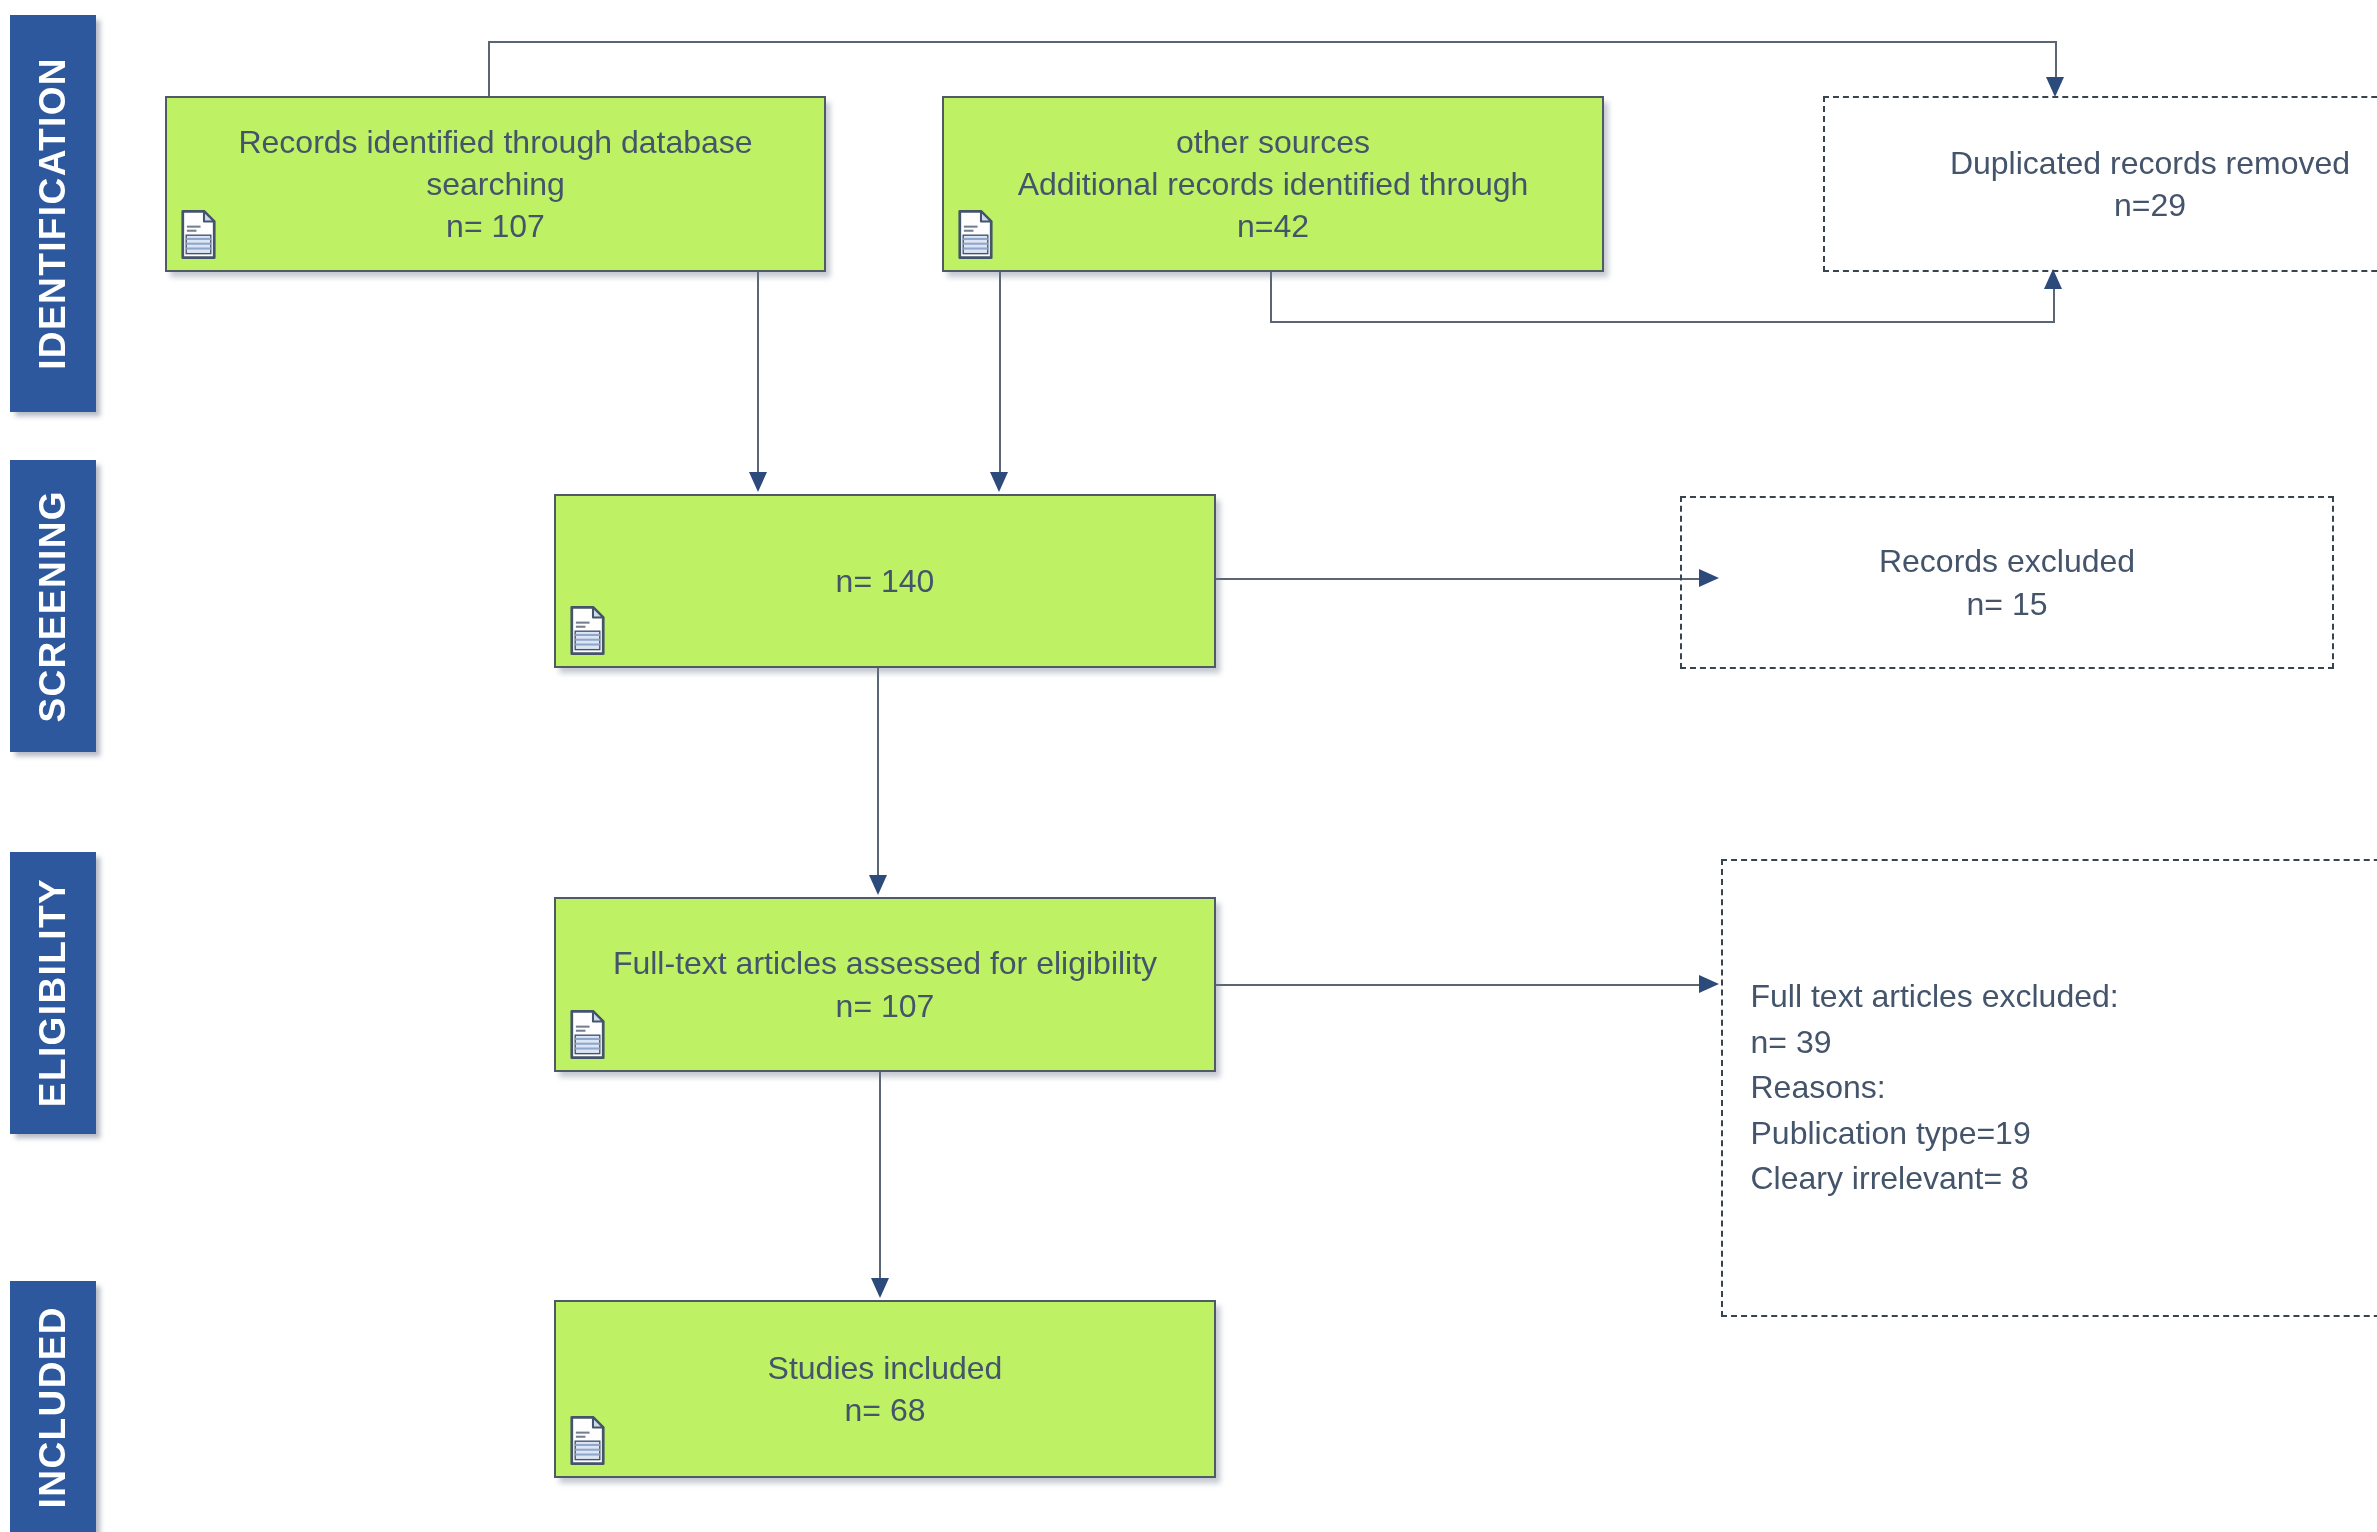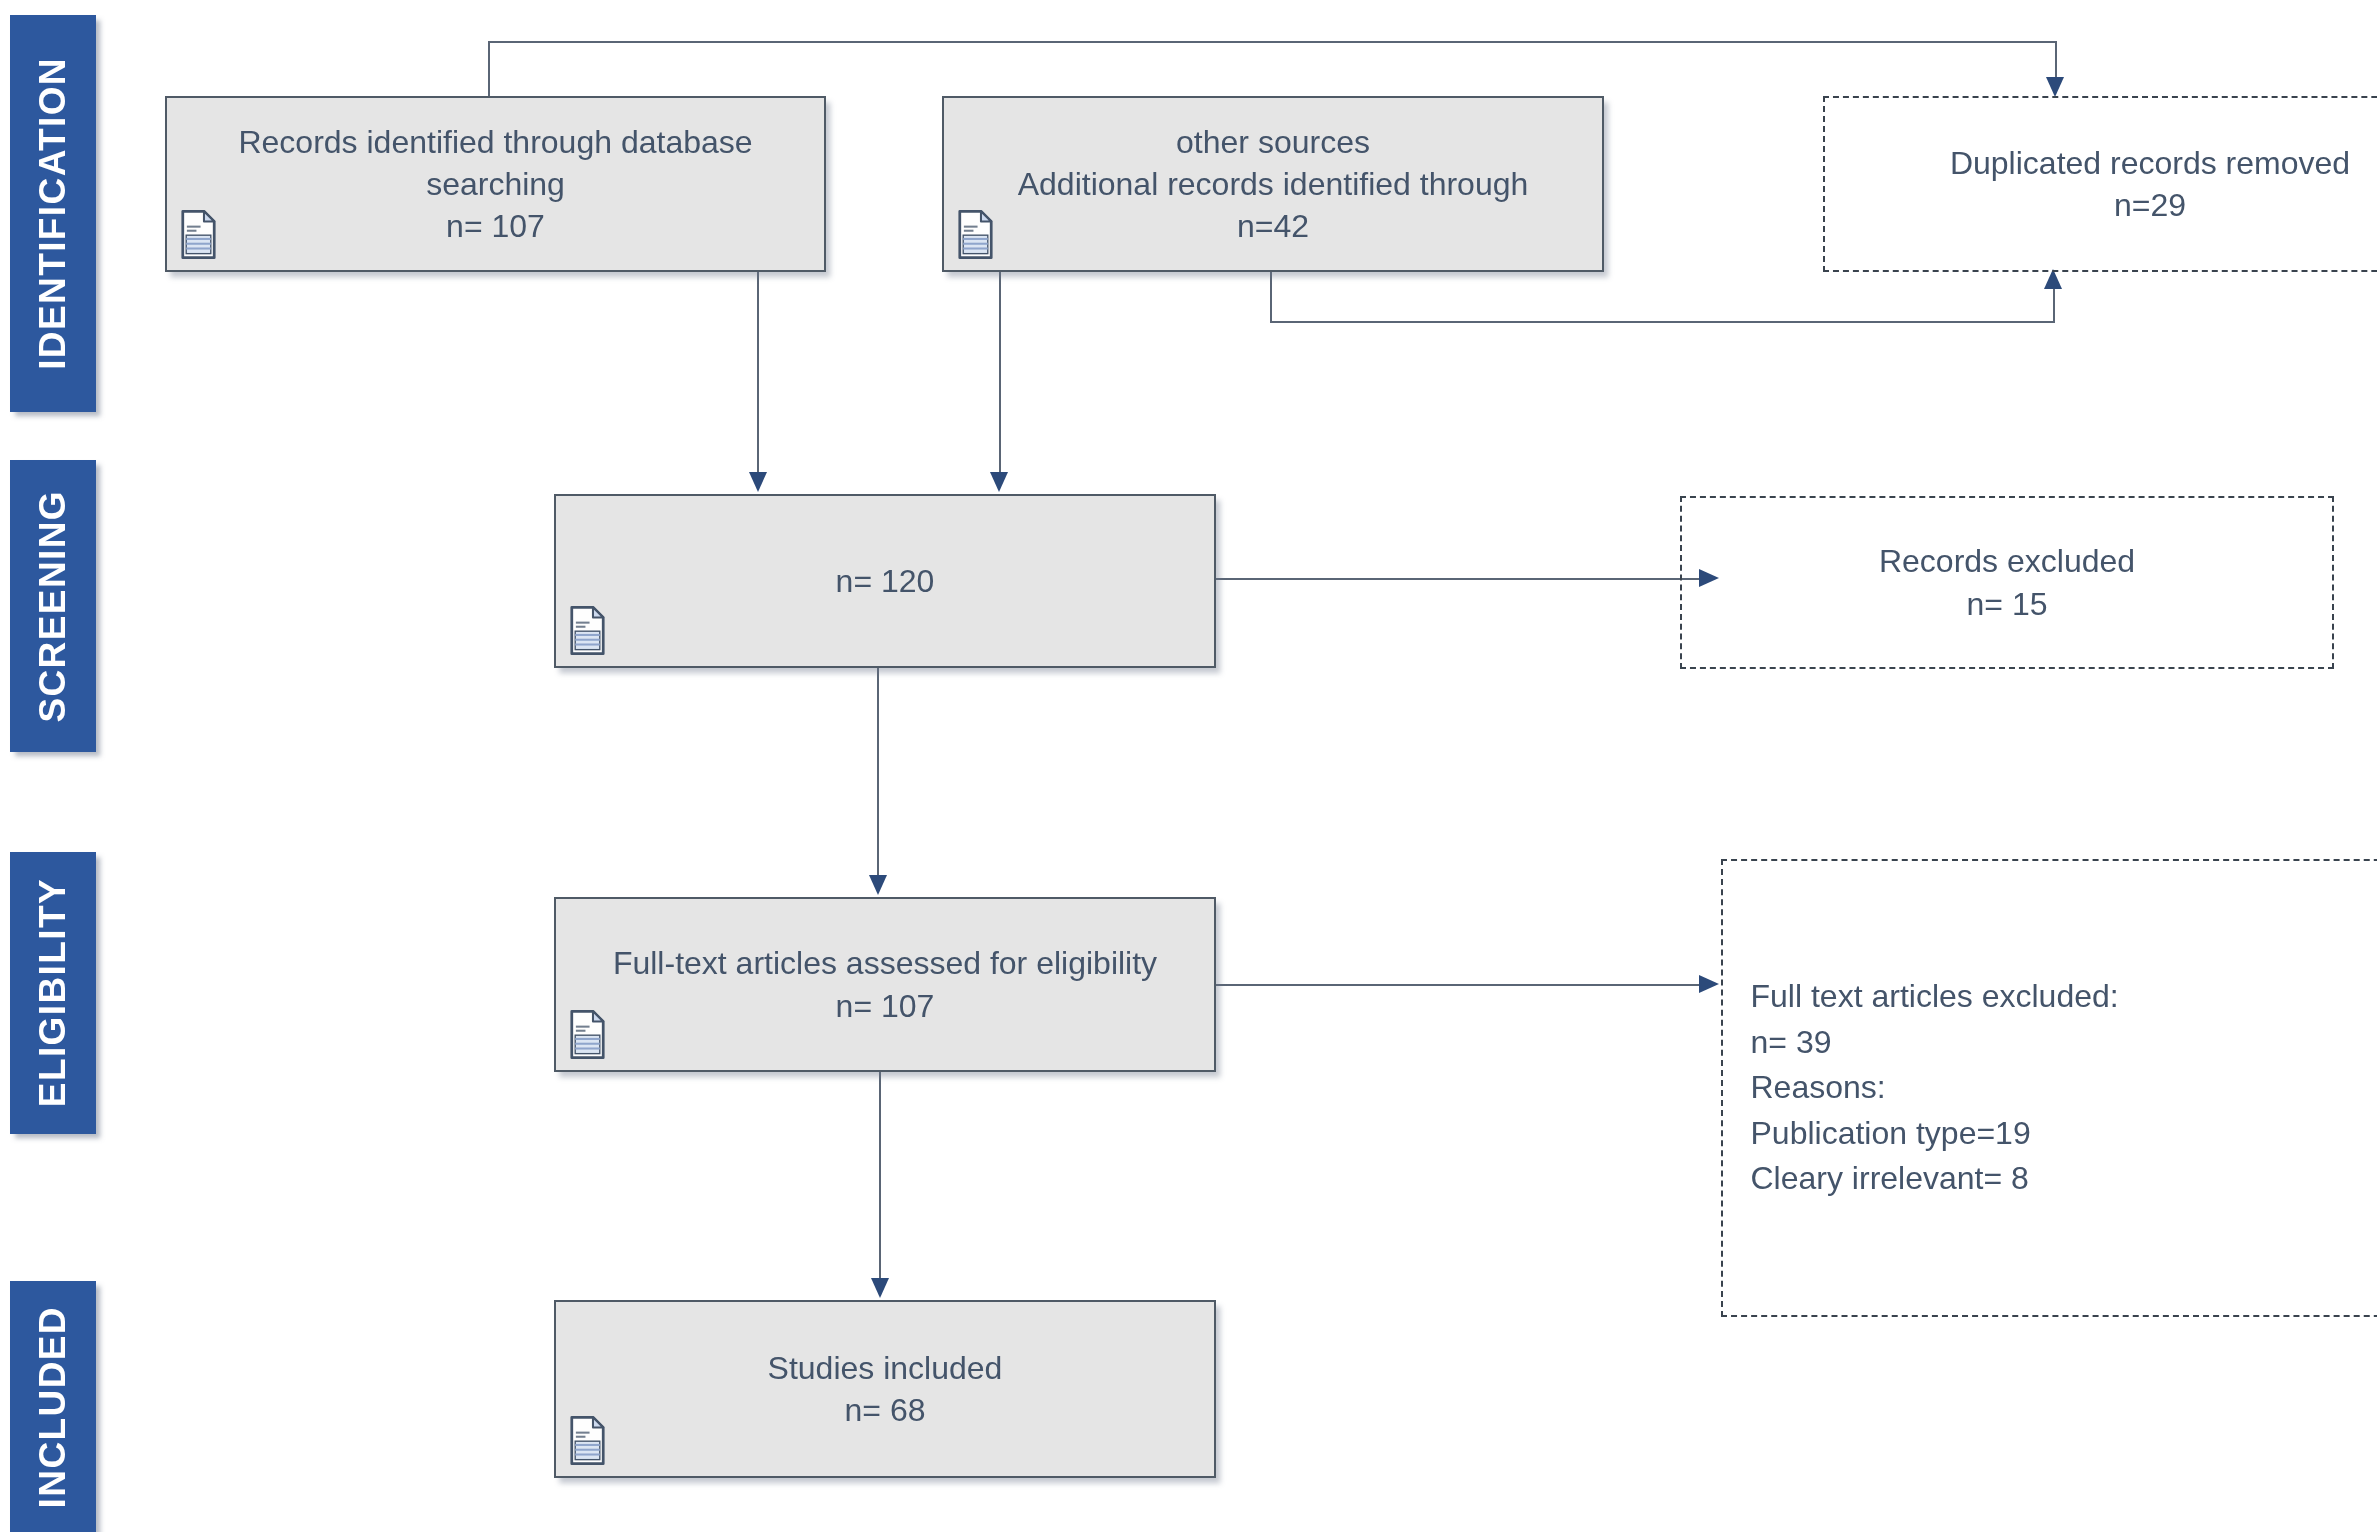--- a/index.html
+++ b/index.html
@@ -24,21 +24,21 @@
     box-shadow:4.8px 4.8px 4.8px rgba(110,120,140,.5);
     display:flex;align-items:center;justify-content:center;
   }
   .stage span{
     writing-mode:vertical-rl;transform:rotate(180deg);
     color:#fff;font-weight:bold;font-size:37px;letter-spacing:1.4px;
     white-space:nowrap;
   }
   
   .box{
-    position:absolute;background:#e5e5e5;
+    position:absolute;background:#bef264;
     display:flex;flex-direction:column;align-items:center;justify-content:center;
     text-align:center;font-size:32px;line-height:1.32;
   }
   .box.solid{border:2.1px solid var(--box-border);box-shadow:4.8px 5.5px 5.5px rgba(110,120,140,.4);}
   .box.dashed{border:2.1px dashed var(--dashed-border);background:transparent;}
   .box.left-align{align-items:flex-start;text-align:left;padding:0 27.5px;line-height:1.42;}
   .box .bline{width:100%;}
   .box.left-align .bline{width:auto;}
   
   .doc-icon{position:absolute;left:11px;bottom:9.6px;width:41px;height:51px;}
@@ -133,21 +133,21 @@
         <rect class="doc-stripe" x="12" y="56" width="36" height="3"></rect>
     </svg>
   </div>
 
   <div class="box dashed" style="left:1823px;top:96px;width:650px;height:172px">
     <div class="bline">Duplicated records removed</div>
     <div class="bline">n=29</div>
   </div>
 
   <div class="box solid" style="left:554px;top:494px;width:658px;height:170px">
-    <div class="bline">n= 120</div>
+    <div class="bline">n= 140</div>
     <svg class="doc-icon" viewBox="0 0 60 74">
       <path class="doc-page" d="M7 3 H38 L53 18 V71 H7 Z"></path>
         <path class="doc-fold" d="M38 3 V18 H53 Z"></path>
       <rect class="doc-line-thin" x="13" y="24" width="20" height="3"></rect>
         <rect class="doc-line-thin" x="13" y="30" width="14" height="3"></rect>
       <rect class="doc-block" x="12" y="38" width="36" height="27"></rect>
       <rect class="doc-stripe" x="12" y="42" width="36" height="3"></rect>
         <rect class="doc-stripe" x="12" y="49" width="36" height="3"></rect>
         <rect class="doc-stripe" x="12" y="56" width="36" height="3"></rect>
     </svg>

